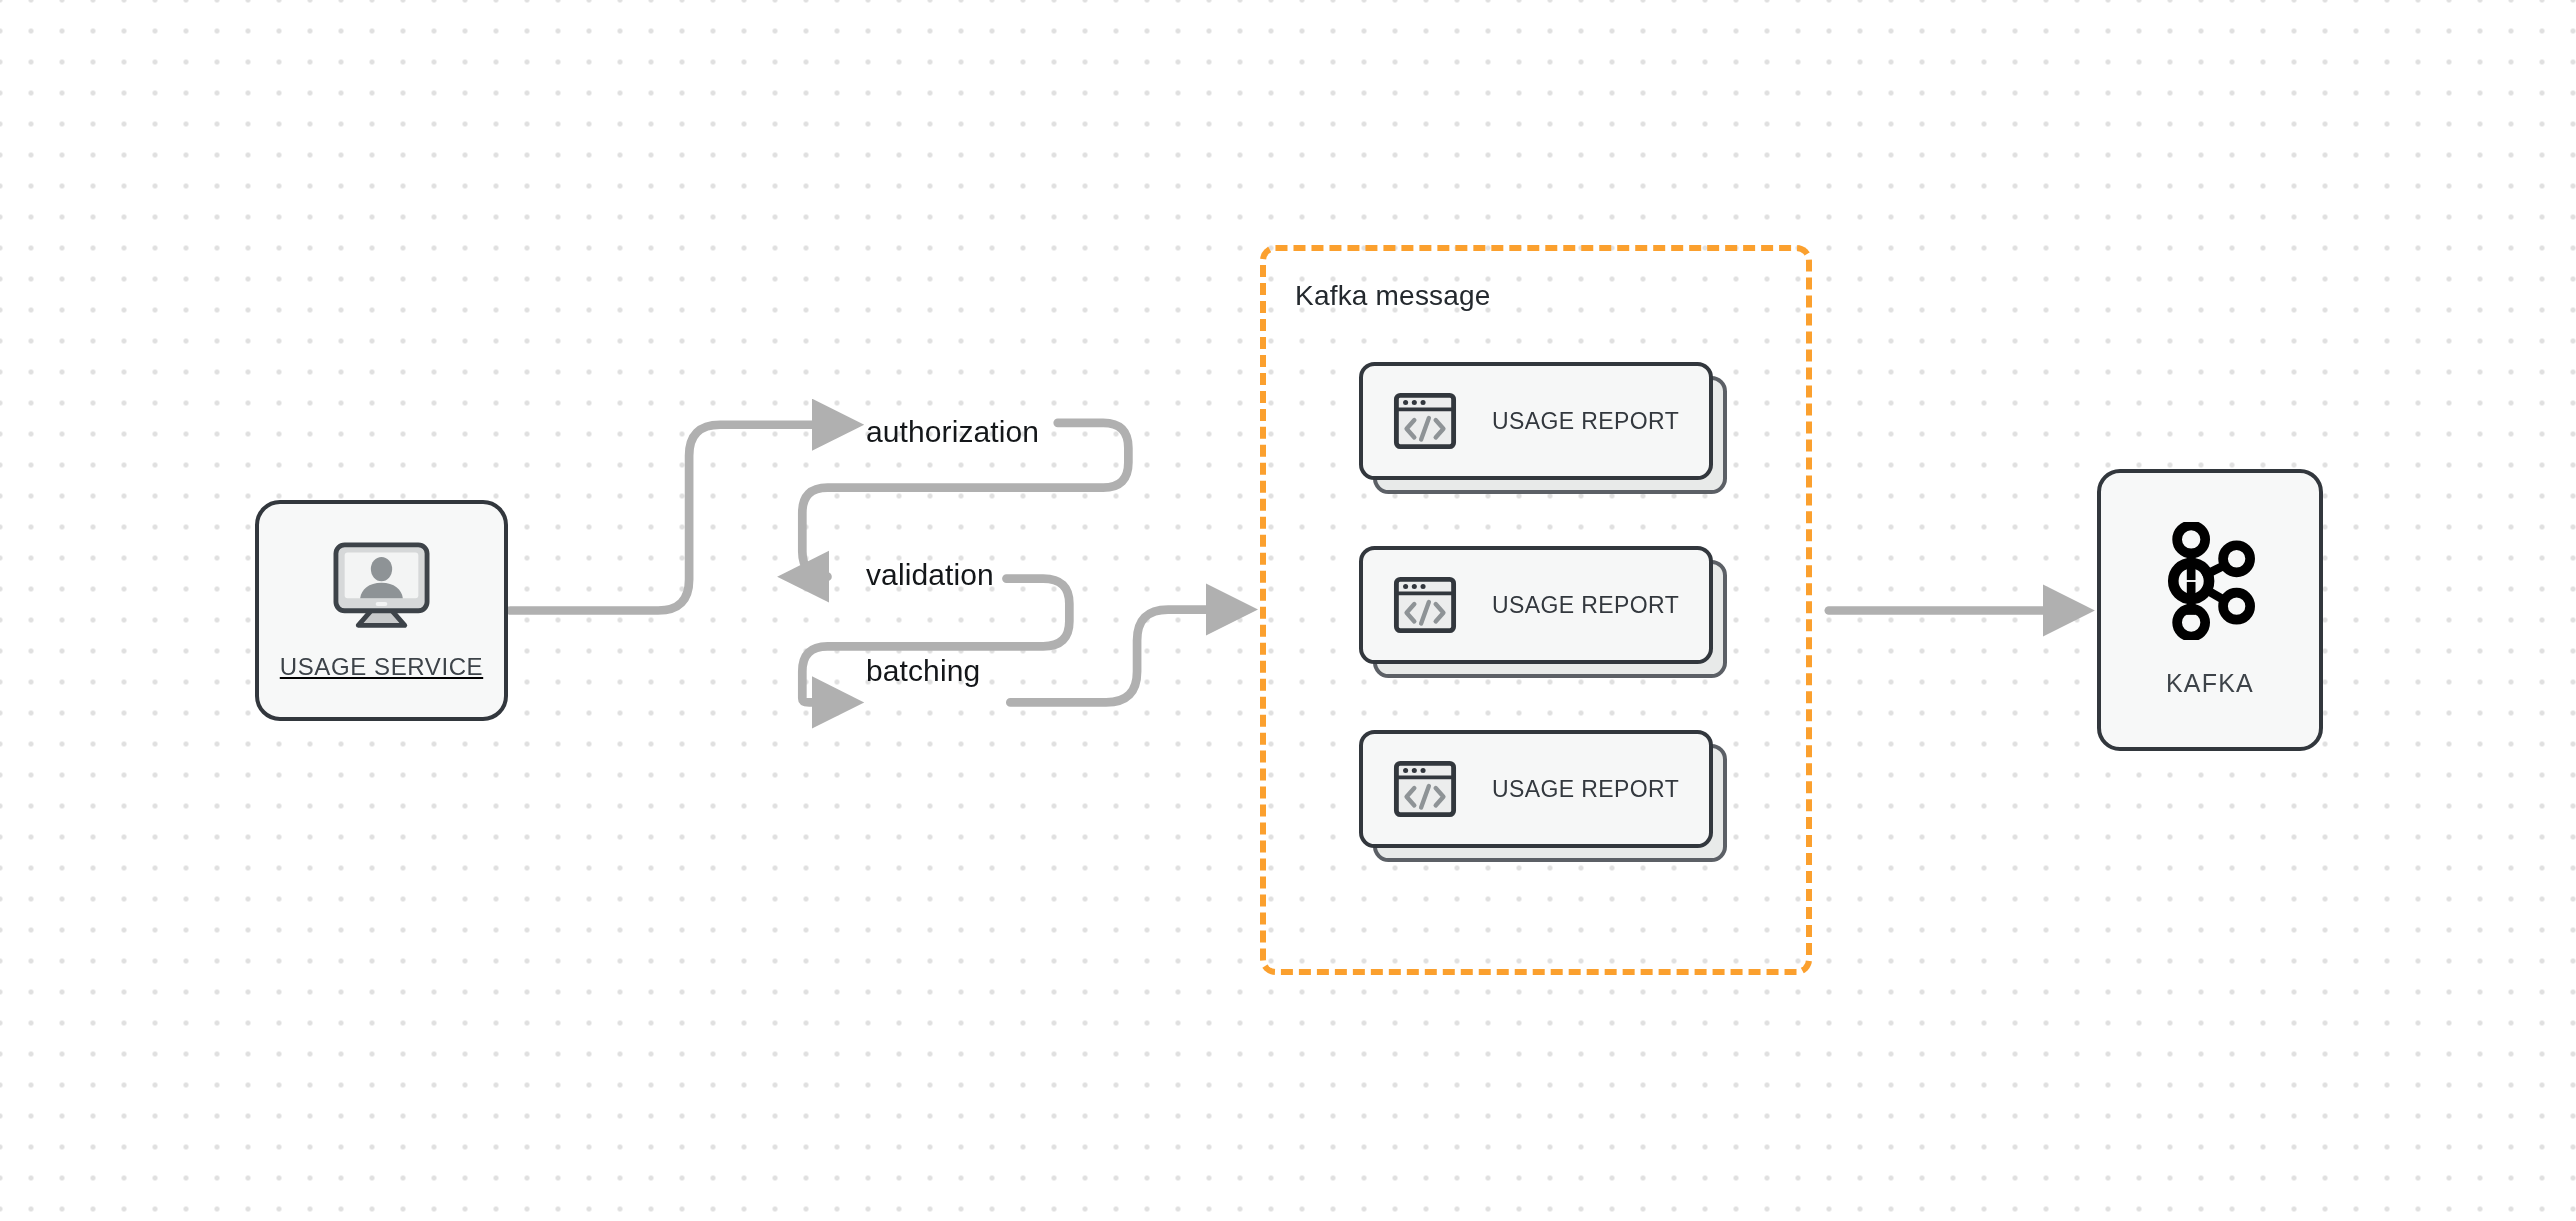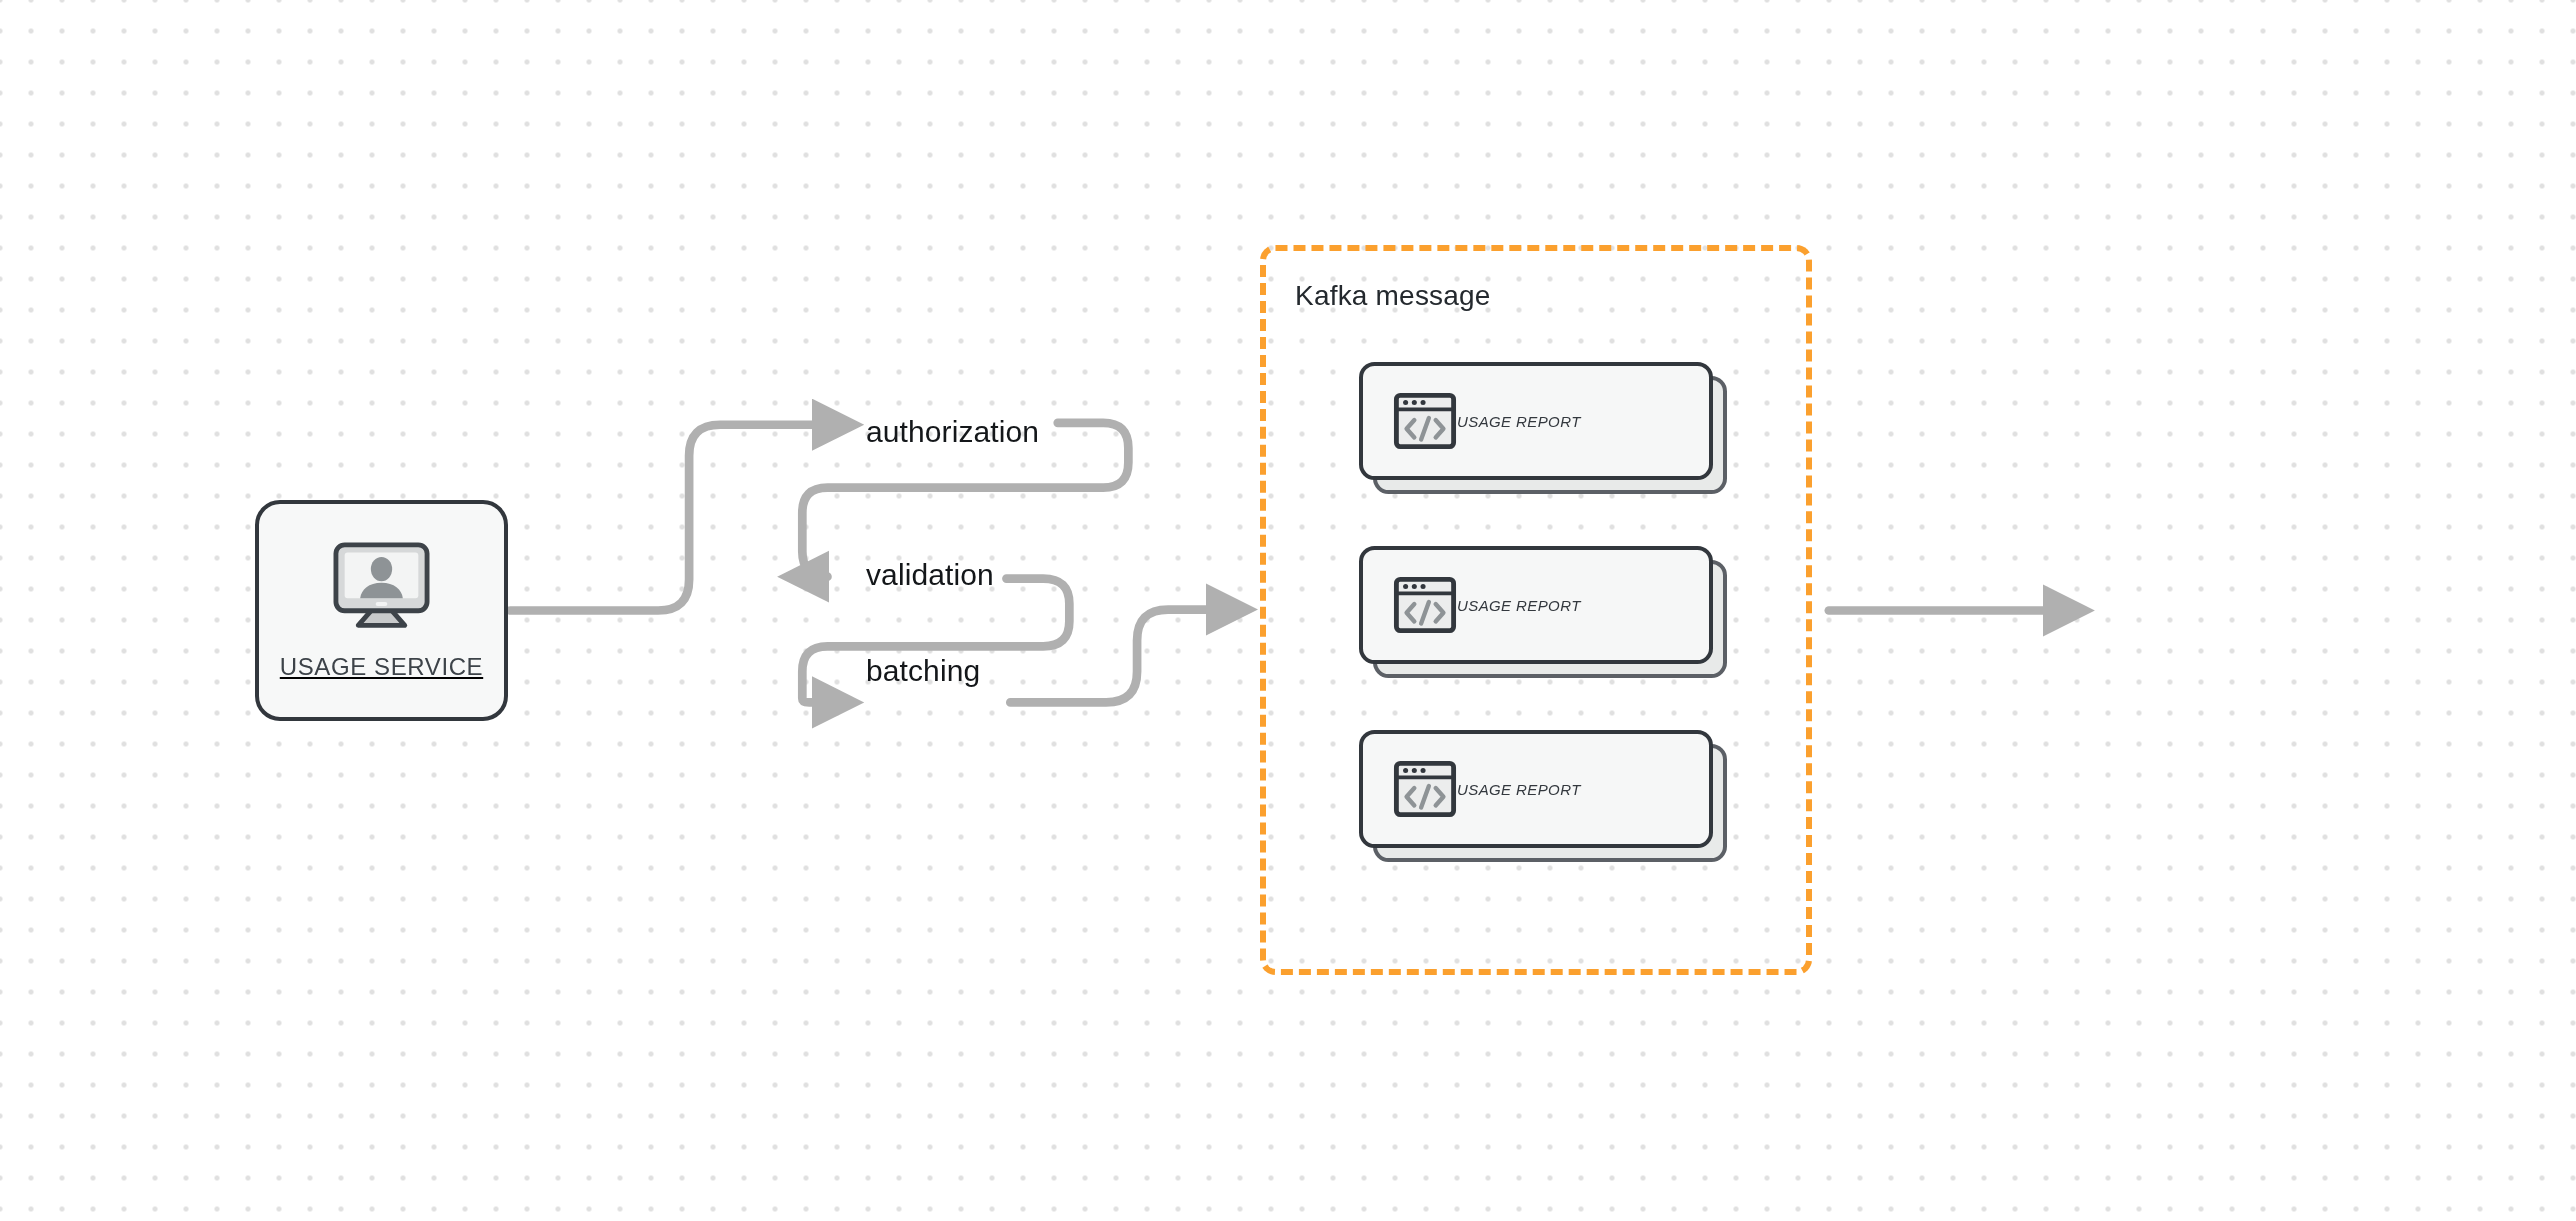--- a/index.html
+++ b/index.html
@@ -119,22 +119,22 @@
     box-sizing: border-box;
     display: flex;
     align-items: center;
   }
   .report-card-icon {
     margin-left: 30px;
     flex: 0 0 auto;
     line-height: 0;
   }
   .report-card-label {
-    font-size: 15px;
-    font-style: italic;
+    margin-left: 35px;
+    font-size: 23px;
     color: #33383e;
     letter-spacing: 0.4px;
     white-space: nowrap;
   }
 
   
   .step-label {
     position: absolute;
     font-size: 30px;
     color: #14171a;
@@ -247,15 +247,41 @@
           <circle cx="31" cy="14" r="2.6" fill="#32373d"></circle>
           <path d="M22 32 L14 41 L22 50" fill="none" stroke="#8e9396" stroke-width="4.5" stroke-linecap="round" stroke-linejoin="round"></path>
           <path d="M44 32 L52 41 L44 50" fill="none" stroke="#8e9396" stroke-width="4.5" stroke-linecap="round" stroke-linejoin="round"></path>
           <line x1="37" y1="30" x2="29" y2="52" stroke="#8e9396" stroke-width="4.5" stroke-linecap="round"></line>
         </svg>
       </span>
       <span class="report-card-label">USAGE REPORT</span>
     </div>
   </div>
 
+  <div class="node-box" id="kafka-node">
+    <span class="node-icon">
+      <svg width="101" height="118" viewBox="0 0 104 122" xmlns="http://www.w3.org/2000/svg">
+        <g stroke="#000000" fill="none">
+
+          <line x1="32" y1="28" x2="32" y2="60" stroke-width="9"></line>
+          <line x1="32" y1="62" x2="32" y2="96" stroke-width="9"></line>
+
+          <line x1="44" y1="56" x2="70" y2="43" stroke-width="9"></line>
+
+          <line x1="44" y1="68" x2="70" y2="83" stroke-width="9"></line>
+        </g>
+
+        <circle cx="32" cy="18" r="14.5" fill="none" stroke="#000000" stroke-width="10"></circle>
+
+        <circle cx="32" cy="61" r="18.5" fill="none" stroke="#000000" stroke-width="11"></circle>
+
+        <circle cx="32" cy="104" r="14.5" fill="none" stroke="#000000" stroke-width="10"></circle>
+
+        <circle cx="79" cy="38" r="14" fill="none" stroke="#000000" stroke-width="10"></circle>
+
+        <circle cx="79" cy="87" r="14" fill="none" stroke="#000000" stroke-width="10"></circle>
+      </svg>
+    </span>
+    <span class="node-label">KAFKA</span>
+  </div>
 
 </div>
 
 
 </body></html>

